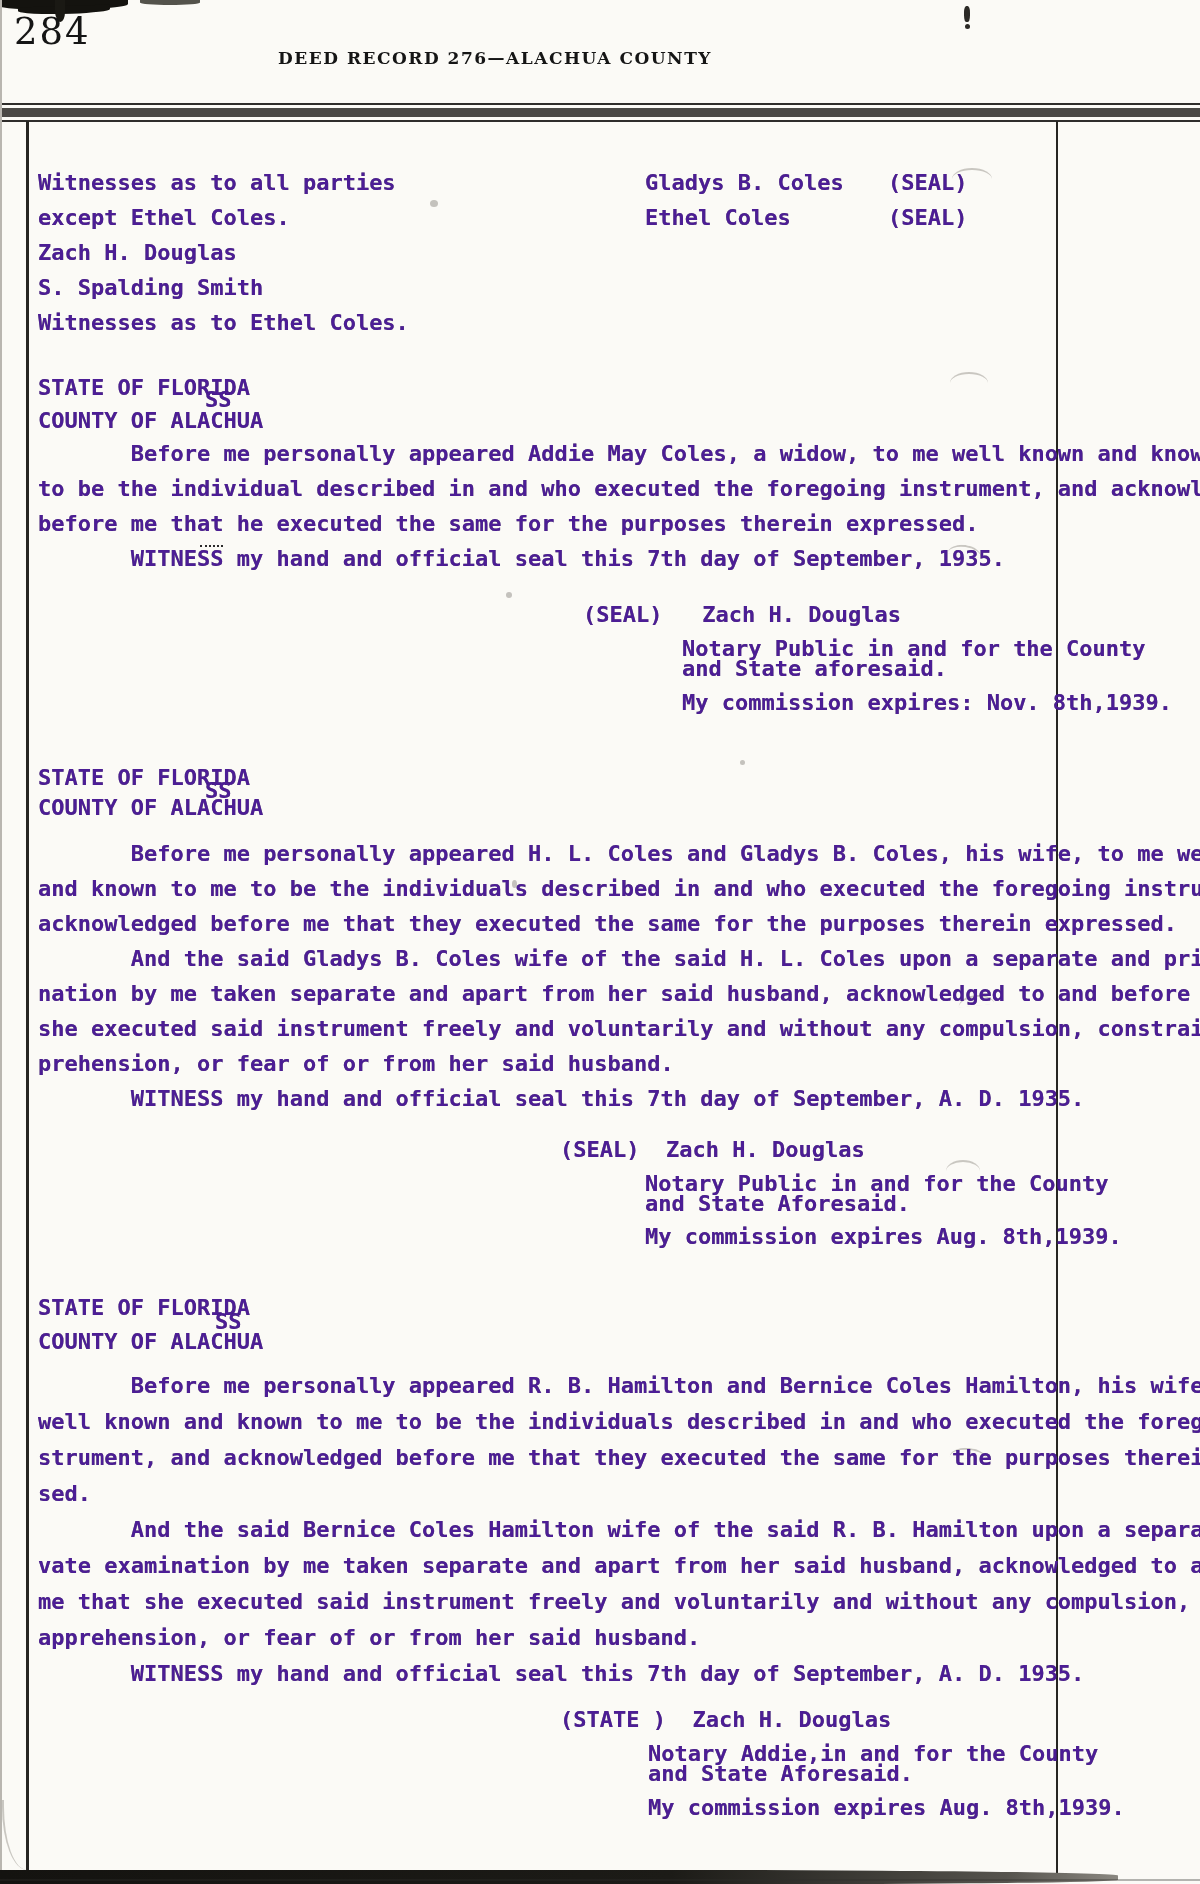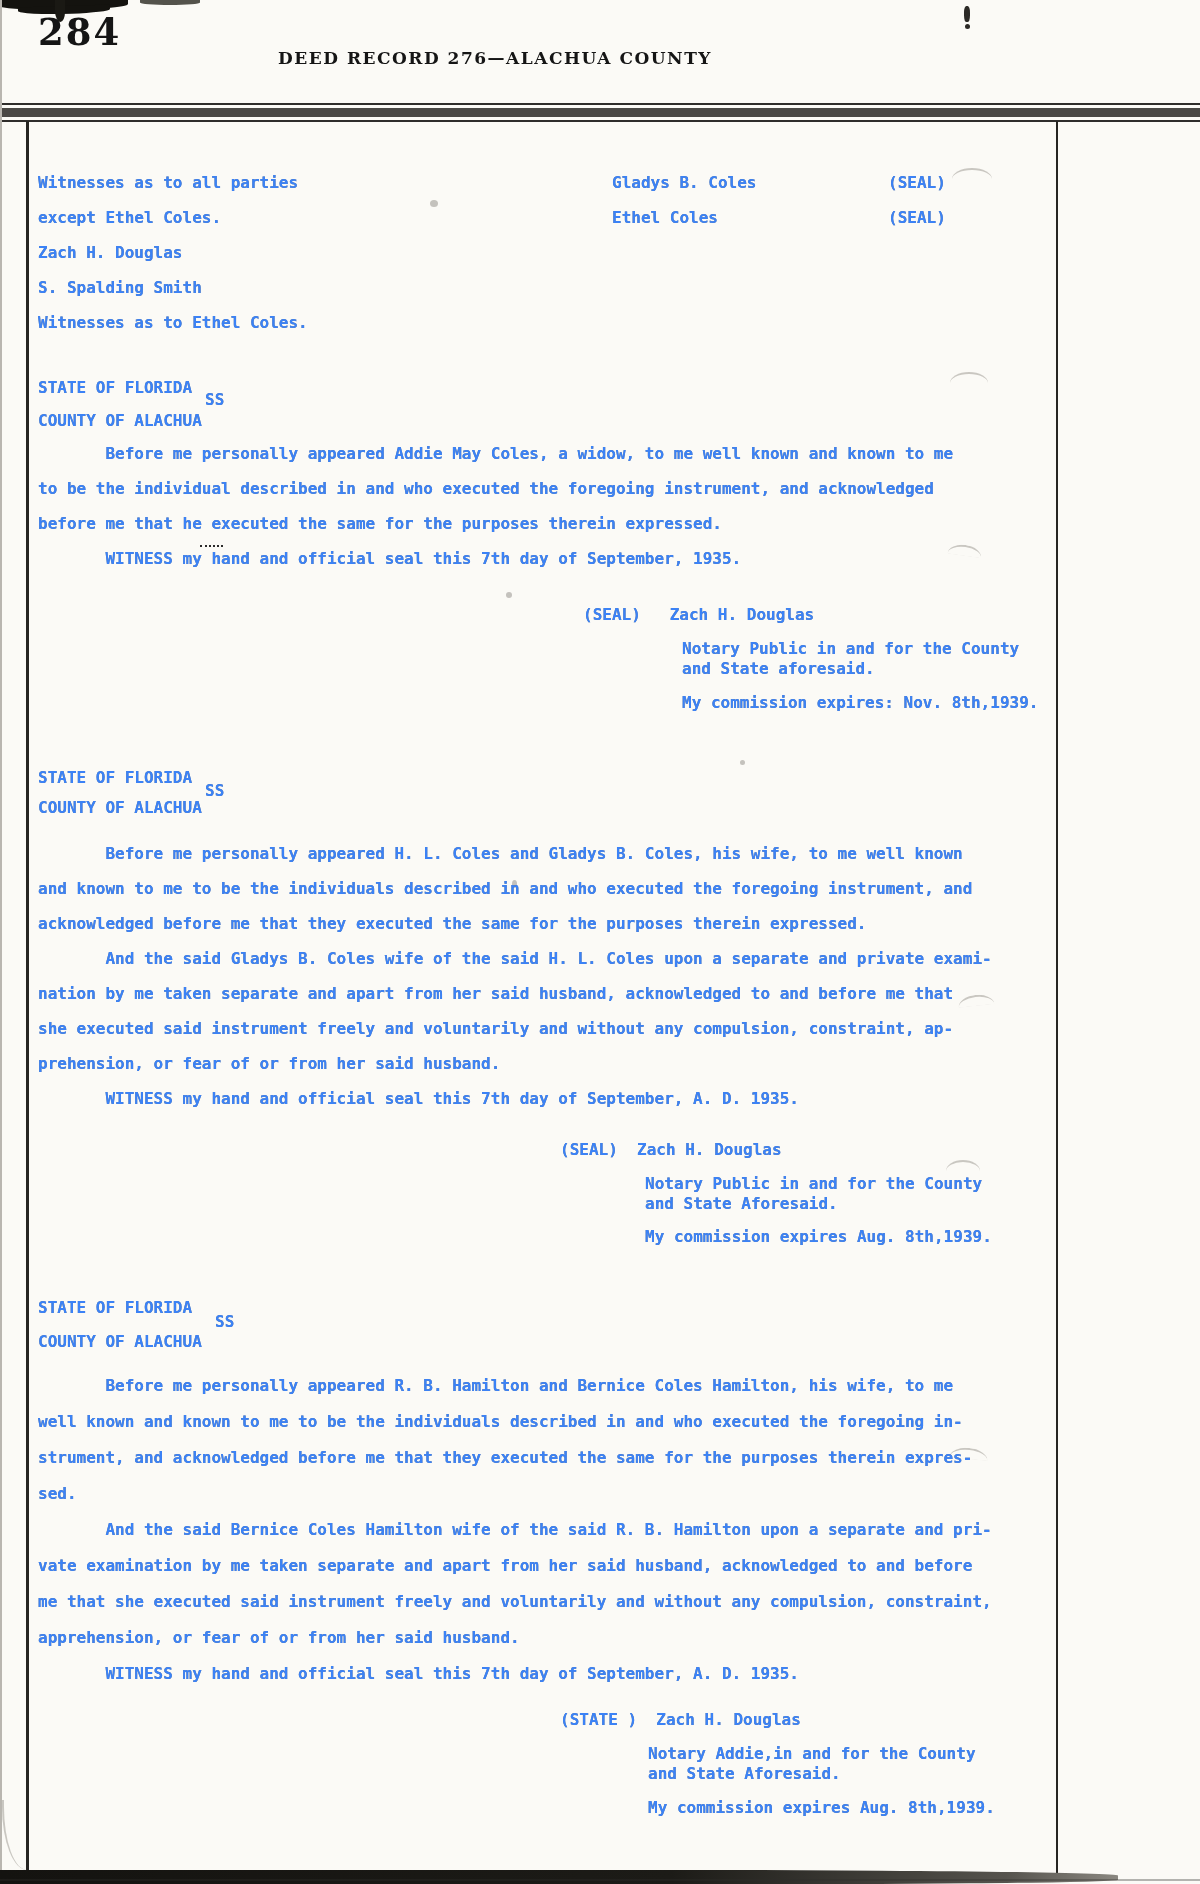--- a/index.html
+++ b/index.html
@@ -7,23 +7,23 @@
     width:1200px;height:1884px;position:relative;
     background:#fbfaf6;
     font-family:"DejaVu Sans Mono",monospace;
     overflow:hidden;
   }
   
   .tw{
     position:absolute;
     font-family:"DejaVu Sans Mono",monospace;
     font-weight:bold;
-    font-size:16px;
+    font-size:22px;
     line-height:35px;
-    color:#3b82f6;
+    color:#4c1d95;
     white-space:pre;
     text-shadow:0 0 0.5px rgba(20,20,20,.55);
   }
   .lh20{line-height:20px;}
   .lh36{line-height:36px;}
   .single{line-height:24px;}
   
   .serif{position:absolute;font-family:"DejaVu Serif",serif;color:#151515;}
   
   .hline{position:absolute;left:0;width:1200px;background:#2f2d2b;}
@@ -35,21 +35,21 @@
 </head>
 <body>
 
 <div class="mark" style="left:0;top:0;width:128px;height:10px;background:#14130f;border-radius:0 0 60% 40%;"></div>
 <div class="mark" style="left:18px;top:6px;width:92px;height:8px;background:#14130f;border-radius:0 0 50% 70%;transform:rotate(-2deg);"></div>
 <div class="mark" style="left:55px;top:0;width:10px;height:22px;background:#1a1914;border-radius:0 0 45% 55%;"></div>
 <div class="mark" style="left:140px;top:0;width:60px;height:5px;background:#2a2922;border-radius:0 0 60% 60%;opacity:.8;"></div>
 <div class="mark" style="left:964px;top:6px;width:6px;height:16px;background:#2c2a26;border-radius:40%;"></div>
 <div class="mark" style="left:965px;top:24px;width:5px;height:5px;background:#2c2a26;border-radius:50%;"></div>
 
-<div class="serif" style="left:14px;top:10px;font-size:37px;font-weight:bold;letter-spacing:2px;margin-left:24px;">284</div>
+<div class="serif" style="left:14px;top:10px;font-size:37px;font-weight:normal;letter-spacing:2px;">284</div>
 <div class="serif" style="left:0;top:48px;width:990px;text-align:center;font-size:17px;font-weight:bold;letter-spacing:1.5px;">DEED RECORD 276—ALACHUA COUNTY</div>
 
 <div class="hline" style="top:103px;height:2px;"></div>
 <div class="hline" style="top:108px;height:9px;background:#4a4845;"></div>
 <div class="hline" style="top:120px;height:2px;"></div>
 
 <div class="vline" style="left:0;top:0;width:2px;height:1884px;background:#b9b6b0;"></div>
 <div class="vline" style="left:26px;top:121px;width:3px;height:1753px;"></div>
 <div class="vline" style="left:1056px;top:121px;width:2px;height:1753px;"></div>
 
@@ -66,21 +66,21 @@
 <div class="speck" style="left:430px;top:200px;width:8px;height:7px;"></div>
 <div class="speck" style="left:506px;top:592px;width:6px;height:6px;"></div>
 <div class="speck" style="left:740px;top:760px;width:5px;height:5px;"></div>
 <div class="speck" style="left:512px;top:880px;width:5px;height:8px;"></div>
 
 <div class="tw" style="left:38px;top:165px;">Witnesses as to all parties
 except Ethel Coles.
 Zach H. Douglas
 S. Spalding Smith
 Witnesses as to Ethel Coles.</div>
-<div class="tw" style="left:612px;top:165px;">Gladys B. Coles
+<div class="tw" style="left:645px;top:165px;">Gladys B. Coles
 Ethel Coles</div>
 <div class="tw" style="left:888px;top:165px;">(SEAL)
 (SEAL)</div>
 
 <div class="tw single" style="left:38px;top:376px;">STATE OF FLORIDA</div>
 <div class="tw single" style="left:205px;top:388px;">SS</div>
 <div class="tw single" style="left:38px;top:409px;">COUNTY OF ALACHUA</div>
 <div class="tw" style="left:38px;top:436px;">       Before me personally appeared Addie May Coles, a widow, to me well known and known to me
 to be the individual described in and who executed the foregoing instrument, and acknowledged
 before me that he executed the same for the purposes therein expressed.

